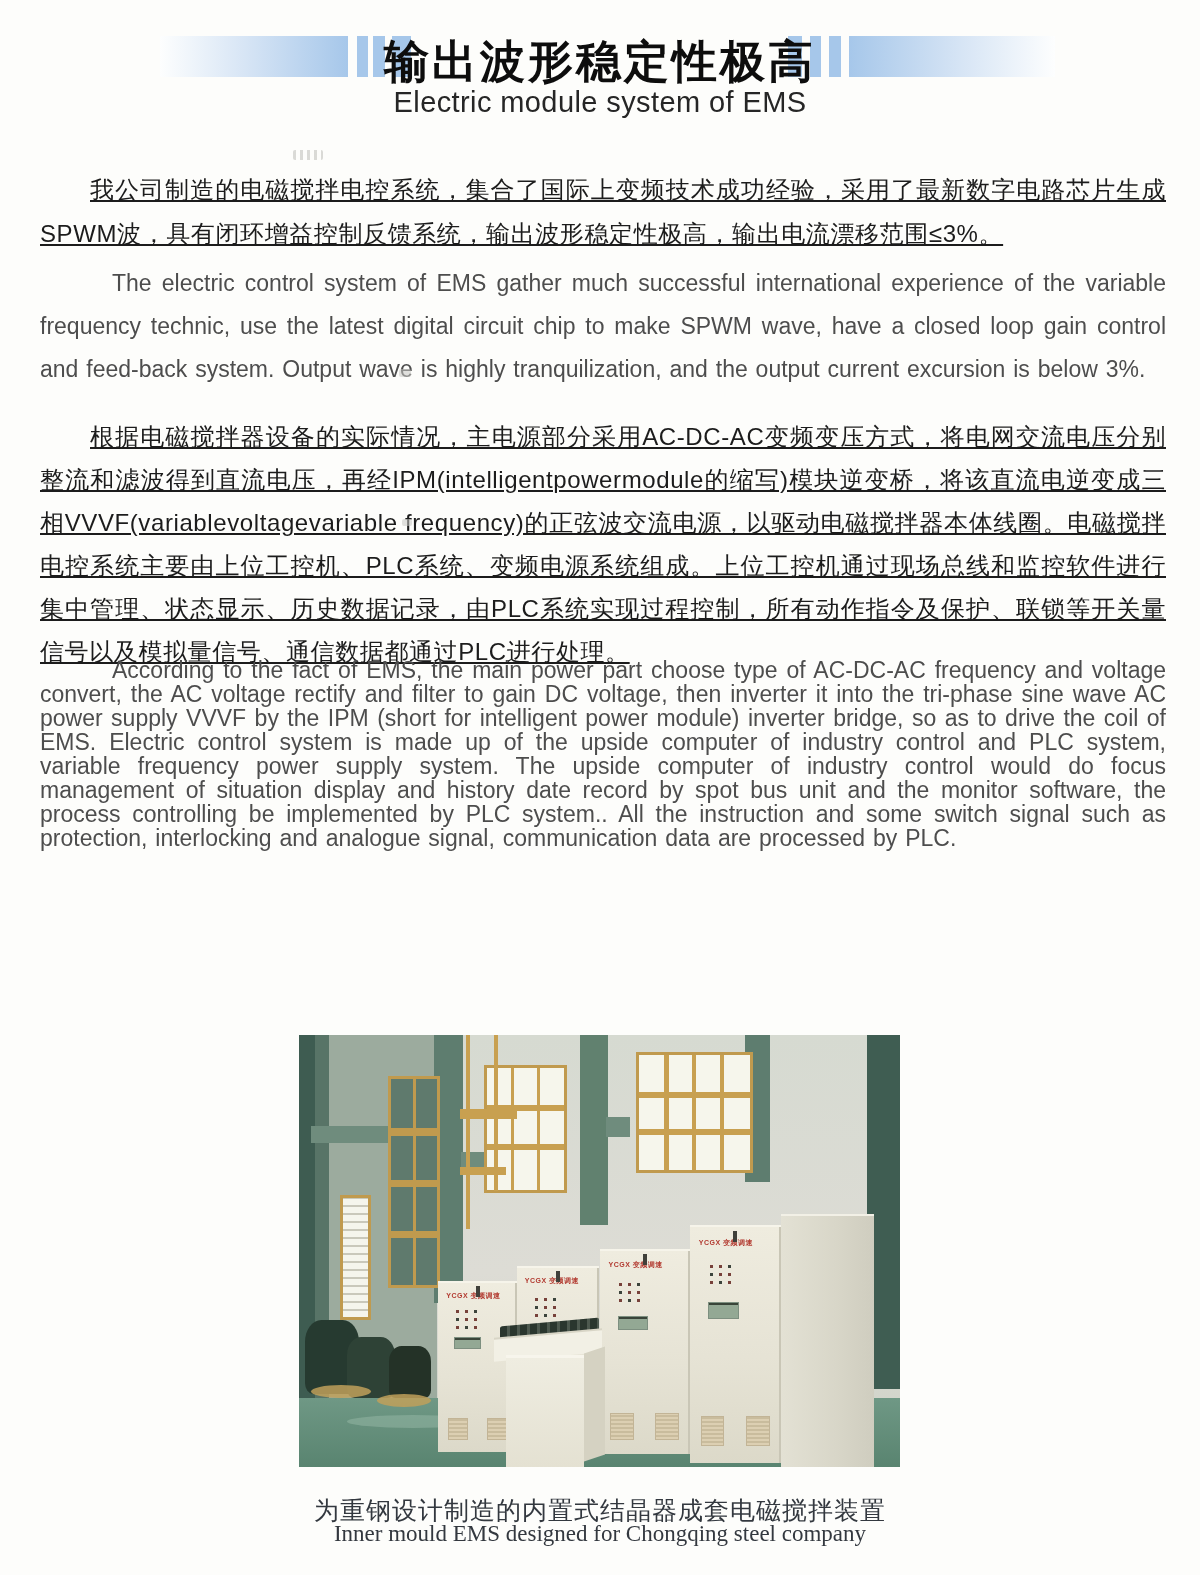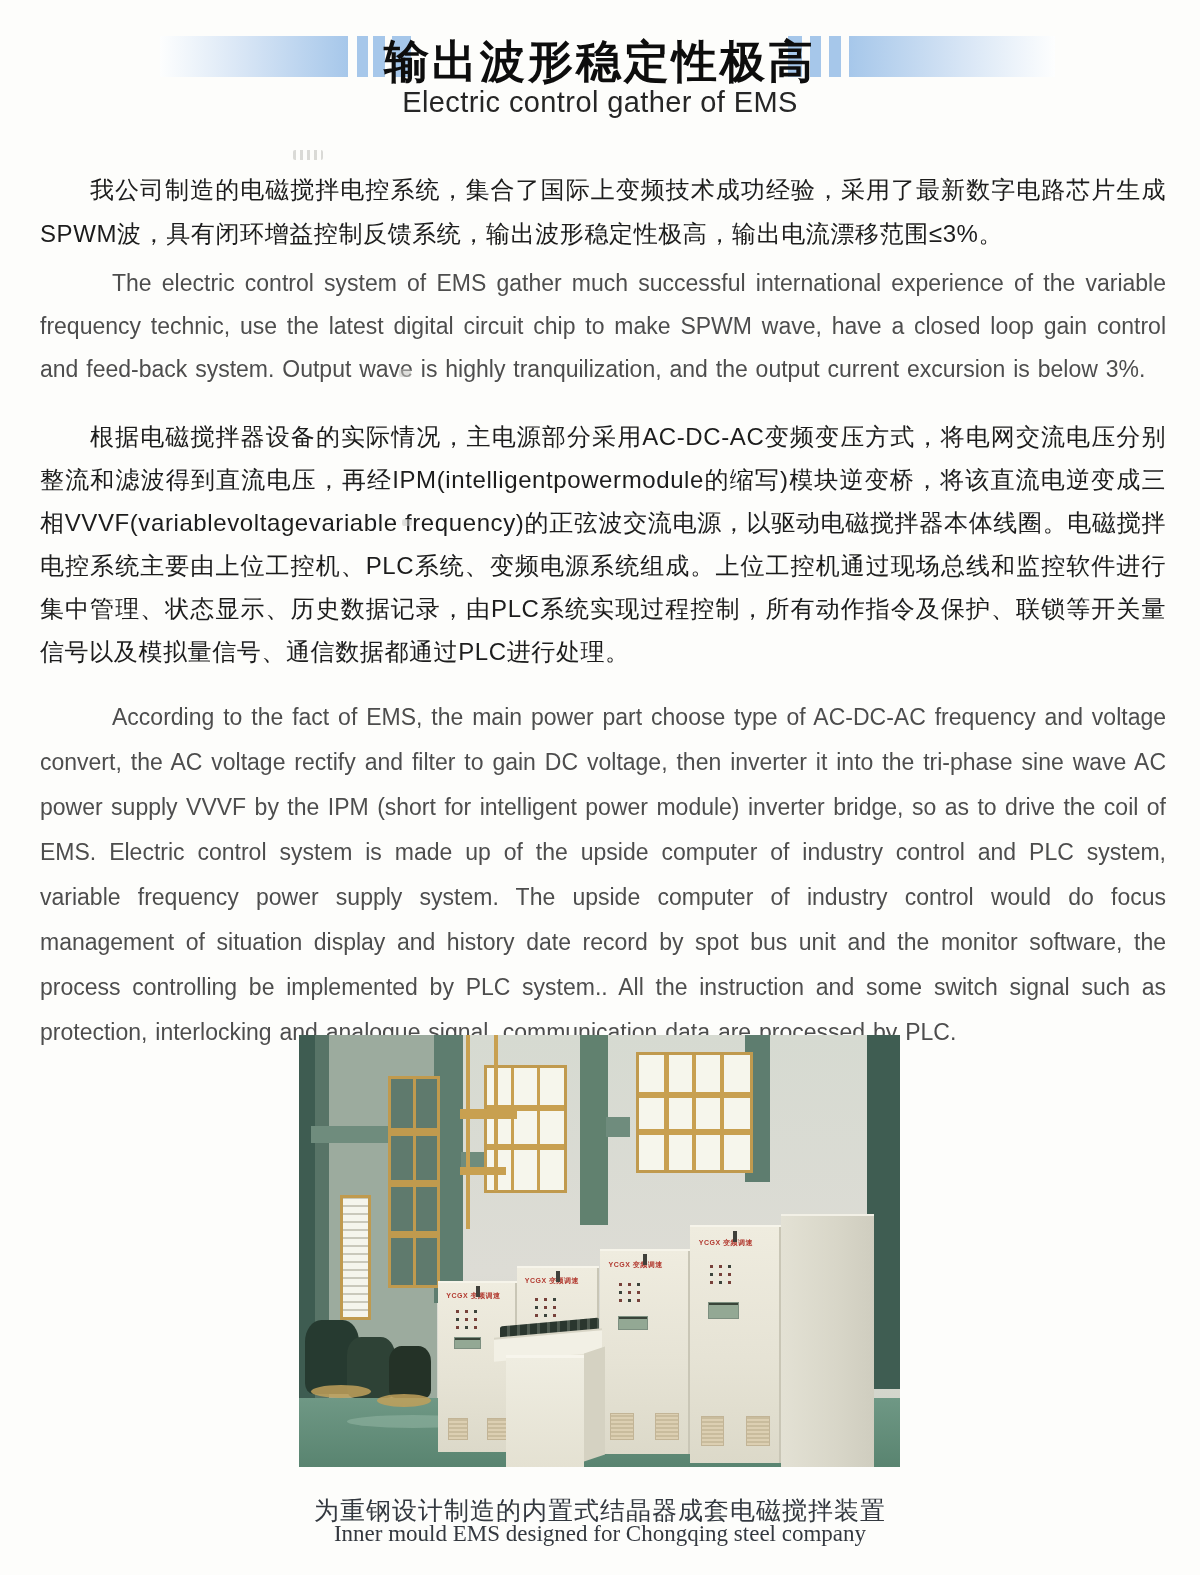--- a/index.html
+++ b/index.html
@@ -25,26 +25,26 @@
     position:absolute; left:0; right:0; top:32px; text-align:center;
     font-size:45px; font-weight:700; letter-spacing:3px; color:#0d0d0d;
   }
   .title-en {
     position:absolute; left:0; right:0; top:86px; text-align:center;
     font-size:29px; font-weight:400; color:#262626; letter-spacing:0.4px;
   }
 
   
   .para { position:absolute; left:40px; width:1126px; text-align:justify; }
-  .cn { font-size:24px; line-height:44px; letter-spacing:0.6px; color:#1c1c1c; text-indent:50px; }
+  .cn { font-size:24px; line-height:44px; letter-spacing:0.6px; color:#1c1c1c; text-indent:50px;text-decoration:underline; }
   .en { font-size:23px; color:#4d4d4d; text-indent:72px; word-spacing:1.5px; }
   .p-cn1 { top:168px; }
   .p-en1 { top:262px; line-height:43px; }
   .p-cn2 { top:415px; line-height:43px; }
-  .p-en2 { top:695px; line-height:45px; }
+  .p-en2 { top:658px; line-height:24px; }
 
   
   .smudge { position:absolute; background:#c9c9c5; opacity:0.55; border-radius:2px; }
   .sm1 { left:293px; top:150px; width:30px; height:10px;
          background:repeating-linear-gradient(90deg,#bdbdb8 0 3px,transparent 3px 7px); }
   .sm2 { left:399px; top:369px; width:12px; height:8px; }
   .sm3 { left:402px; top:519px; width:10px; height:7px; }
 
   
   .photo {
@@ -135,21 +135,21 @@
   <div class="deco bar-left"></div>
   <div class="stripe sl1"></div>
   <div class="stripe sl2"></div>
   <div class="stripe sl3"></div>
   <div class="stripe sr1"></div>
   <div class="stripe sr2"></div>
   <div class="stripe sr3"></div>
   <div class="deco bar-right"></div>
 
   <div class="title-cn">输出波形稳定性极高</div>
-  <div class="title-en">Electric control gather of EMS</div>
+  <div class="title-en">Electric module system of EMS</div>
 
   <div class="para cn p-cn1">我公司制造的电磁搅拌电控系统，集合了国际上变频技术成功经验，采用了最新数字电路芯片生成SPWM波，具有闭环增益控制反馈系统，输出波形稳定性极高，输出电流漂移范围≤3%。</div>
   <div class="para en p-en1">The electric control system of EMS gather much successful international experience of the variable frequency technic, use the latest digital circuit chip to make SPWM wave, have a closed loop gain control and feed-back system. Output wave is highly tranquilization, and the output current excursion is below 3%.</div>
   <div class="para cn p-cn2">根据电磁搅拌器设备的实际情况，主电源部分采用AC-DC-AC变频变压方式，将电网交流电压分别整流和滤波得到直流电压，再经IPM(intelligentpowermodule的缩写)模块逆变桥，将该直流电逆变成三相VVVF(variablevoltagevariable frequency)的正弦波交流电源，以驱动电磁搅拌器本体线圈。电磁搅拌电控系统主要由上位工控机、PLC系统、变频电源系统组成。上位工控机通过现场总线和监控软件进行集中管理、状态显示、历史数据记录，由PLC系统实现过程控制，所有动作指令及保护、联锁等开关量信号以及模拟量信号、通信数据都通过PLC进行处理。</div>
   <div class="para en p-en2">According to the fact of EMS, the main power part choose type of AC-DC-AC frequency and voltage convert, the AC voltage rectify and filter to gain DC voltage, then inverter it into the tri-phase sine wave AC power supply VVVF by the IPM (short for intelligent power module) inverter bridge, so as to drive the coil of EMS. Electric control system is made up of the upside computer of industry control and PLC system, variable frequency power supply system. The upside computer of industry control would do focus management of situation display and history date record by spot bus unit and the monitor software, the process controlling be implemented by PLC system.. All the instruction and some switch signal such as protection, interlocking and analogue signal, communication data are processed by PLC.</div>
 
   <div class="smudge sm1"></div>
   <div class="smudge sm2"></div>
   <div class="smudge sm3"></div>
 

